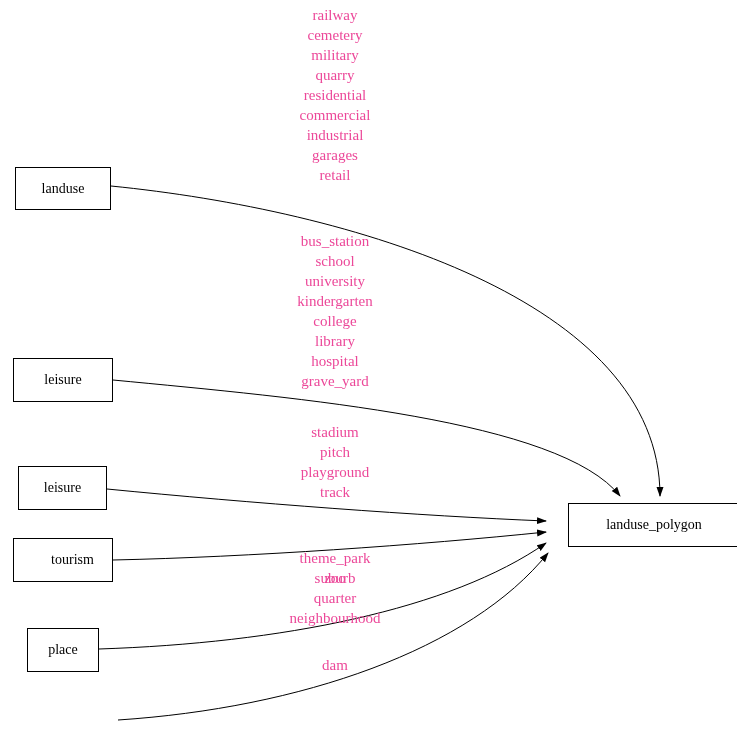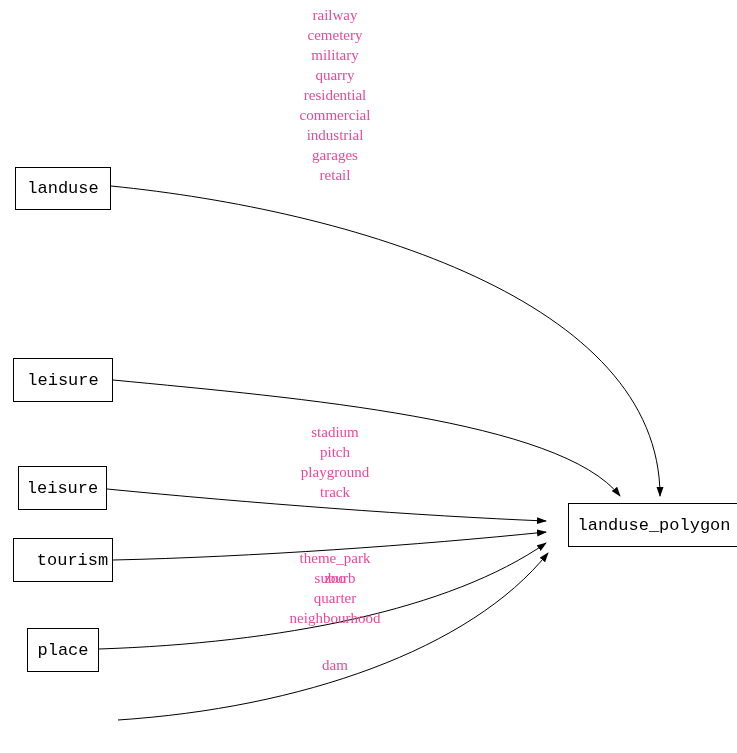--- a/index.html
+++ b/index.html
@@ -22,24 +22,23 @@
     width: 737px;
     height: 753px;
   }
   .node {
     position: absolute;
     border: 1px solid #000000;
     background: #ffffff;
     display: flex;
     align-items: center;
     justify-content: center;
-    font-size: 17px;
+    font-size: 14px;
     color: #000000;
     box-sizing: border-box;
-    font-family: Liberation Mono, monospace;
   }
   .edge-label {
     position: absolute;
     transform: translateX(-50%);
     text-align: center;
     font-size: 15px;
     line-height: 20px;
     color: #ec4899;
     white-space: pre-line;
   }
@@ -81,20 +80,28 @@
   <div class="edge-label" id="label-landuse">railway
 cemetery
 military
 quarry
 residential
 commercial
 industrial
 garages
 retail</div>
 
+  <div class="edge-label" id="label-amenity">bus_station
+school
+university
+kindergarten
+college
+library
+hospital
+grave_yard</div>
 
   <div class="edge-label" id="label-leisure">stadium
 pitch
 playground
 track</div>
 
   <div class="edge-label" id="label-tourism">theme_park
 zoo</div>
 
   <div class="edge-label" id="label-place">suburb

